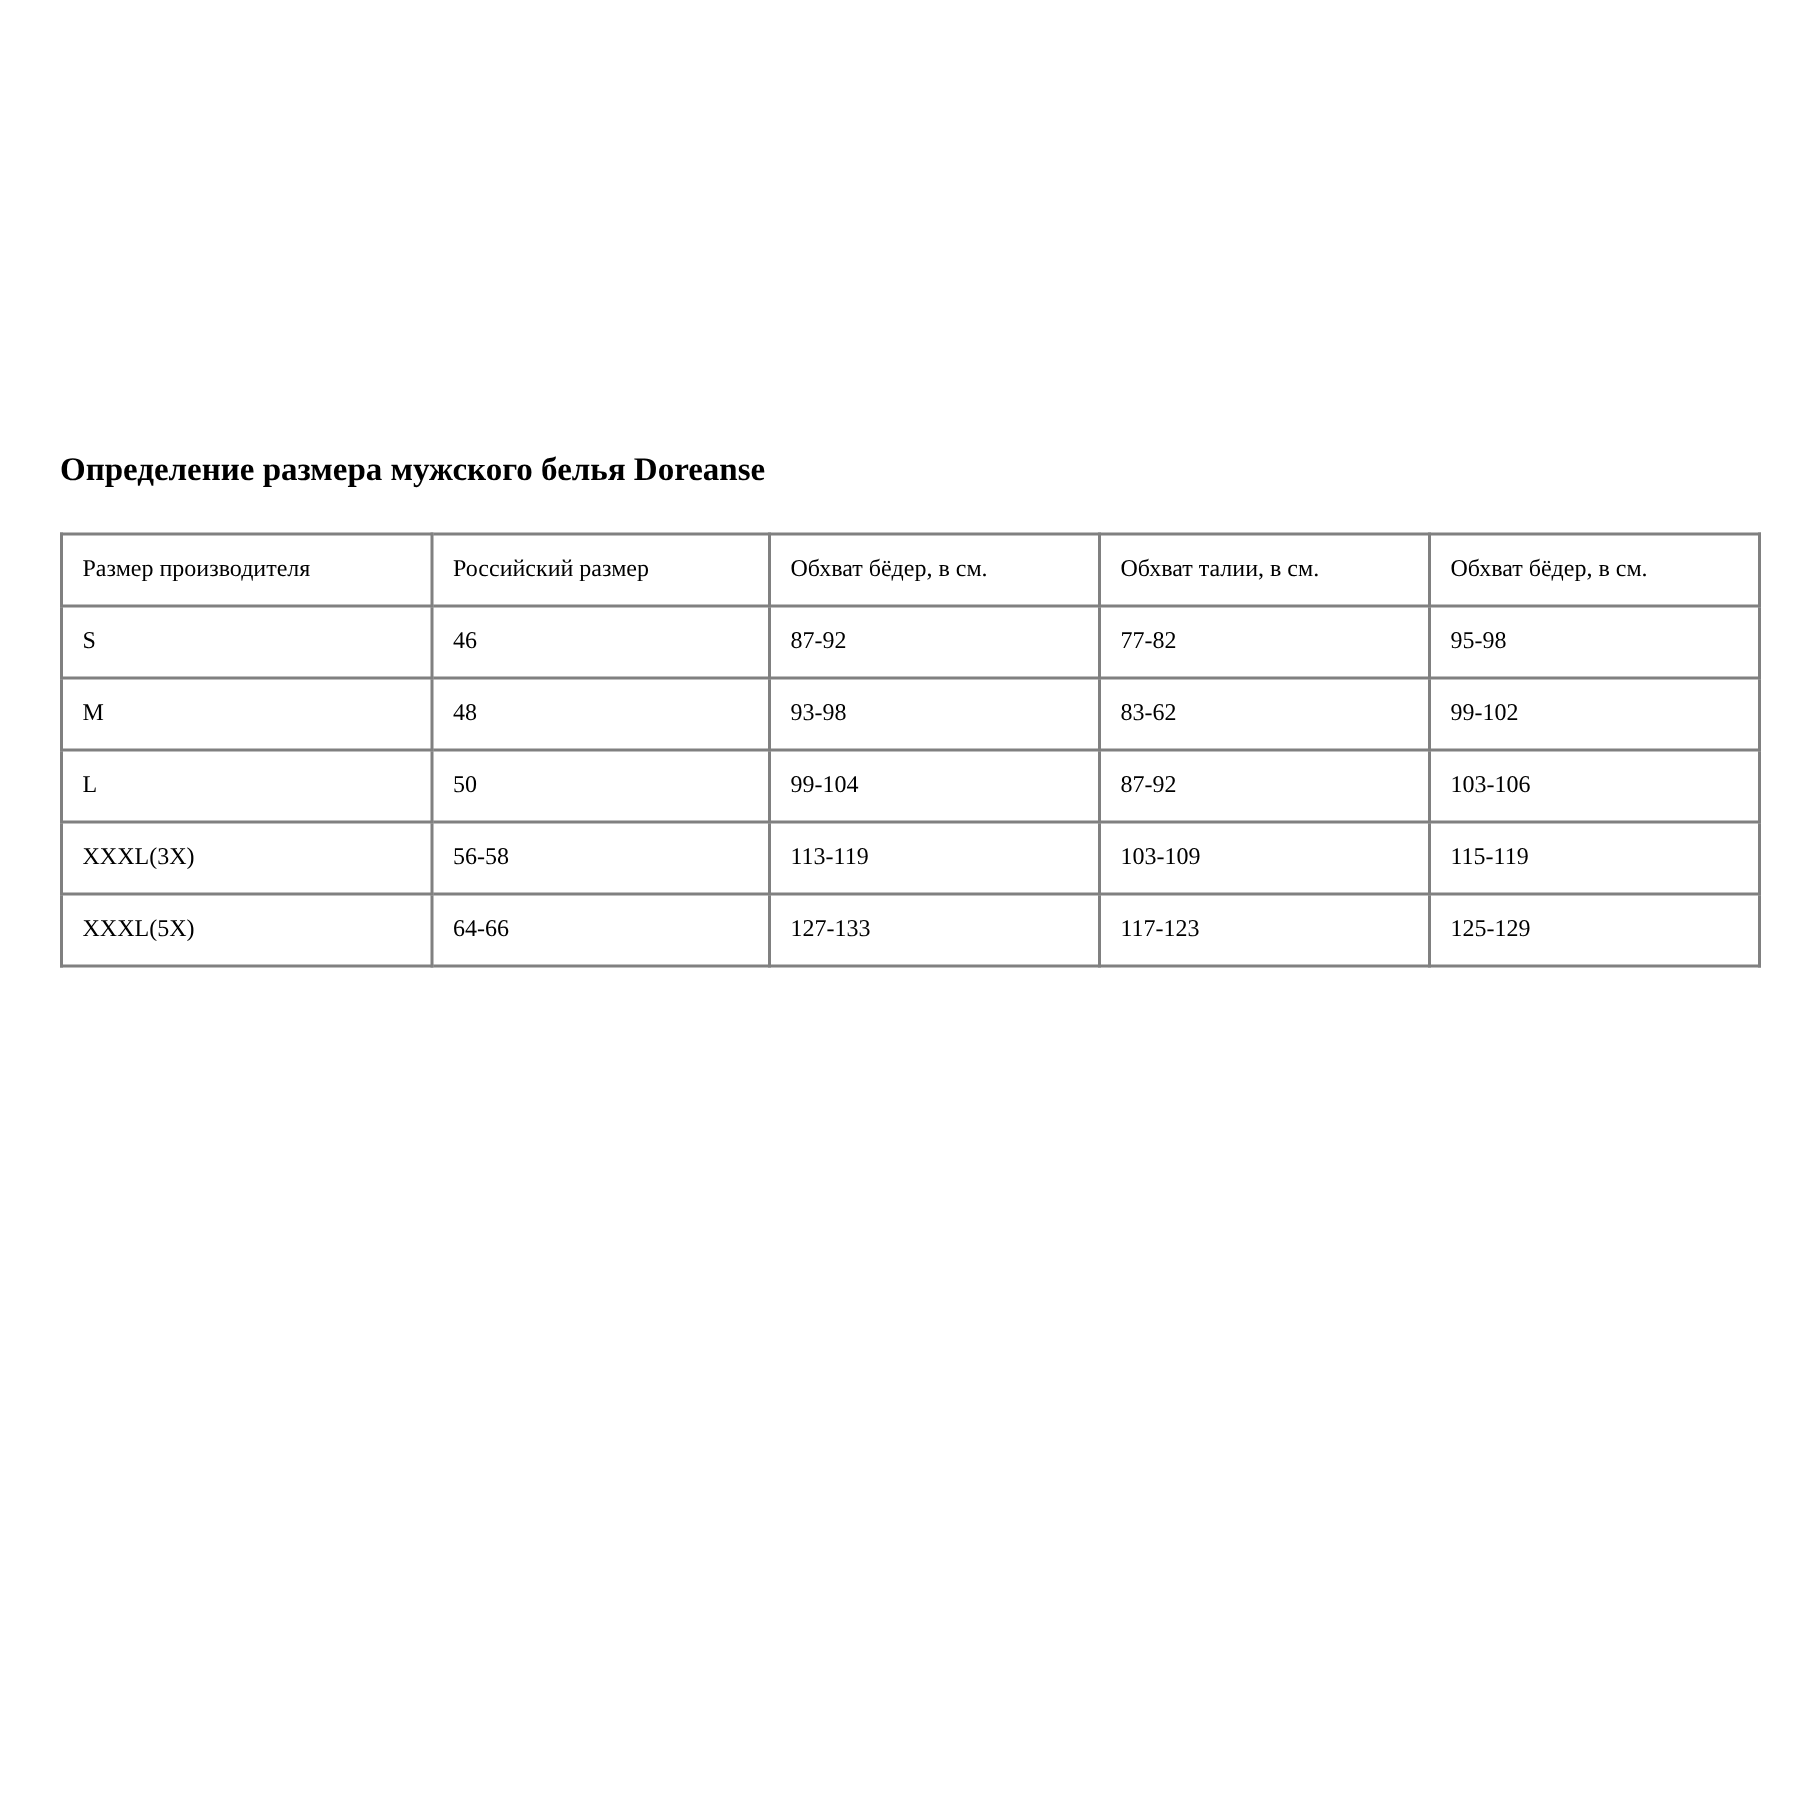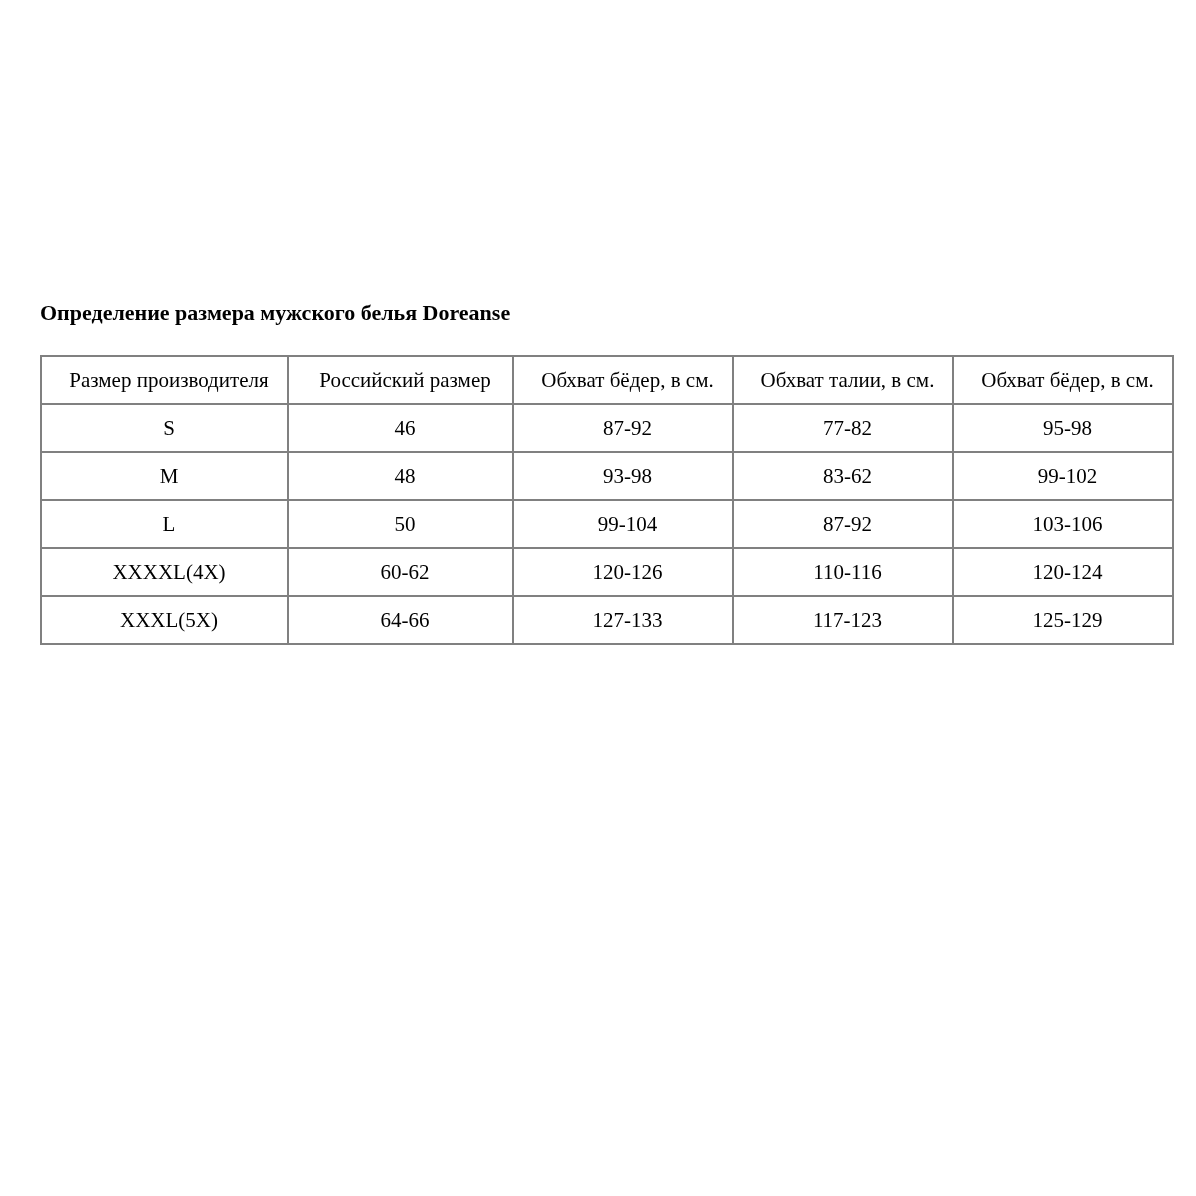--- a/index.html
+++ b/index.html
@@ -35,23 +35,23 @@
   table.size-table {
     border-collapse: collapse;
     table-layout: fixed;
     width: 1132px;
   }
   table.size-table th,
   table.size-table td {
     border: 2px solid var(--border-color);
     height: 48px;
     padding: 0 4px 0 13px;
-    font-size: 21px;
+    font-size: 16px;
     font-weight: normal;
-    text-align: center;
+    text-align: left;
     vertical-align: middle;
     white-space: nowrap;
     overflow: hidden;
     color: var(--text-color);
     background: var(--bg-color);
   }
 </style>
 </head>
 <body>
 
@@ -91,25 +91,25 @@
           <td>99-102</td>
         </tr>
         <tr>
           <td>L</td>
           <td>50</td>
           <td>99-104</td>
           <td>87-92</td>
           <td>103-106</td>
         </tr>
         <tr>
-          <td>XXXXL(4X)</td>
-          <td>60-62</td>
-          <td>120-126</td>
-          <td>110-116</td>
-          <td>120-124</td>
+          <td>XXXL(3X)</td>
+          <td>56-58</td>
+          <td>113-119</td>
+          <td>103-109</td>
+          <td>115-119</td>
         </tr>
         <tr>
           <td>XXXL(5X)</td>
           <td>64-66</td>
           <td>127-133</td>
           <td>117-123</td>
           <td>125-129</td>
         </tr>
       </tbody>
   </table>

